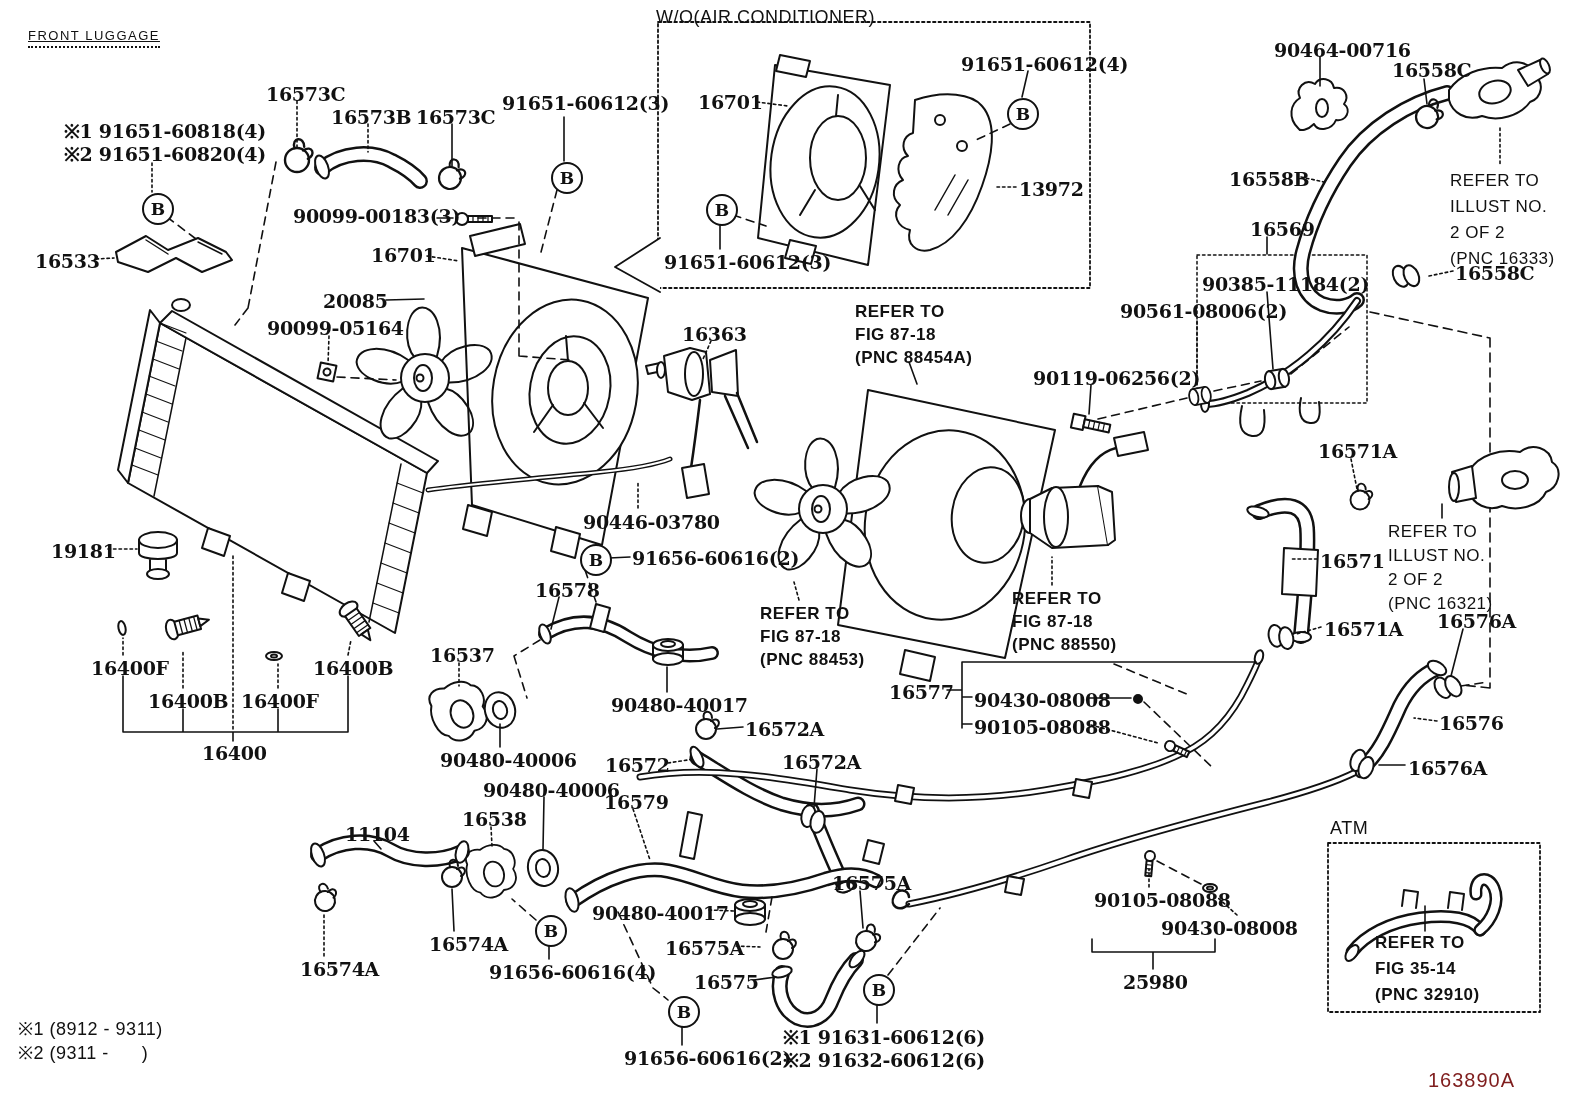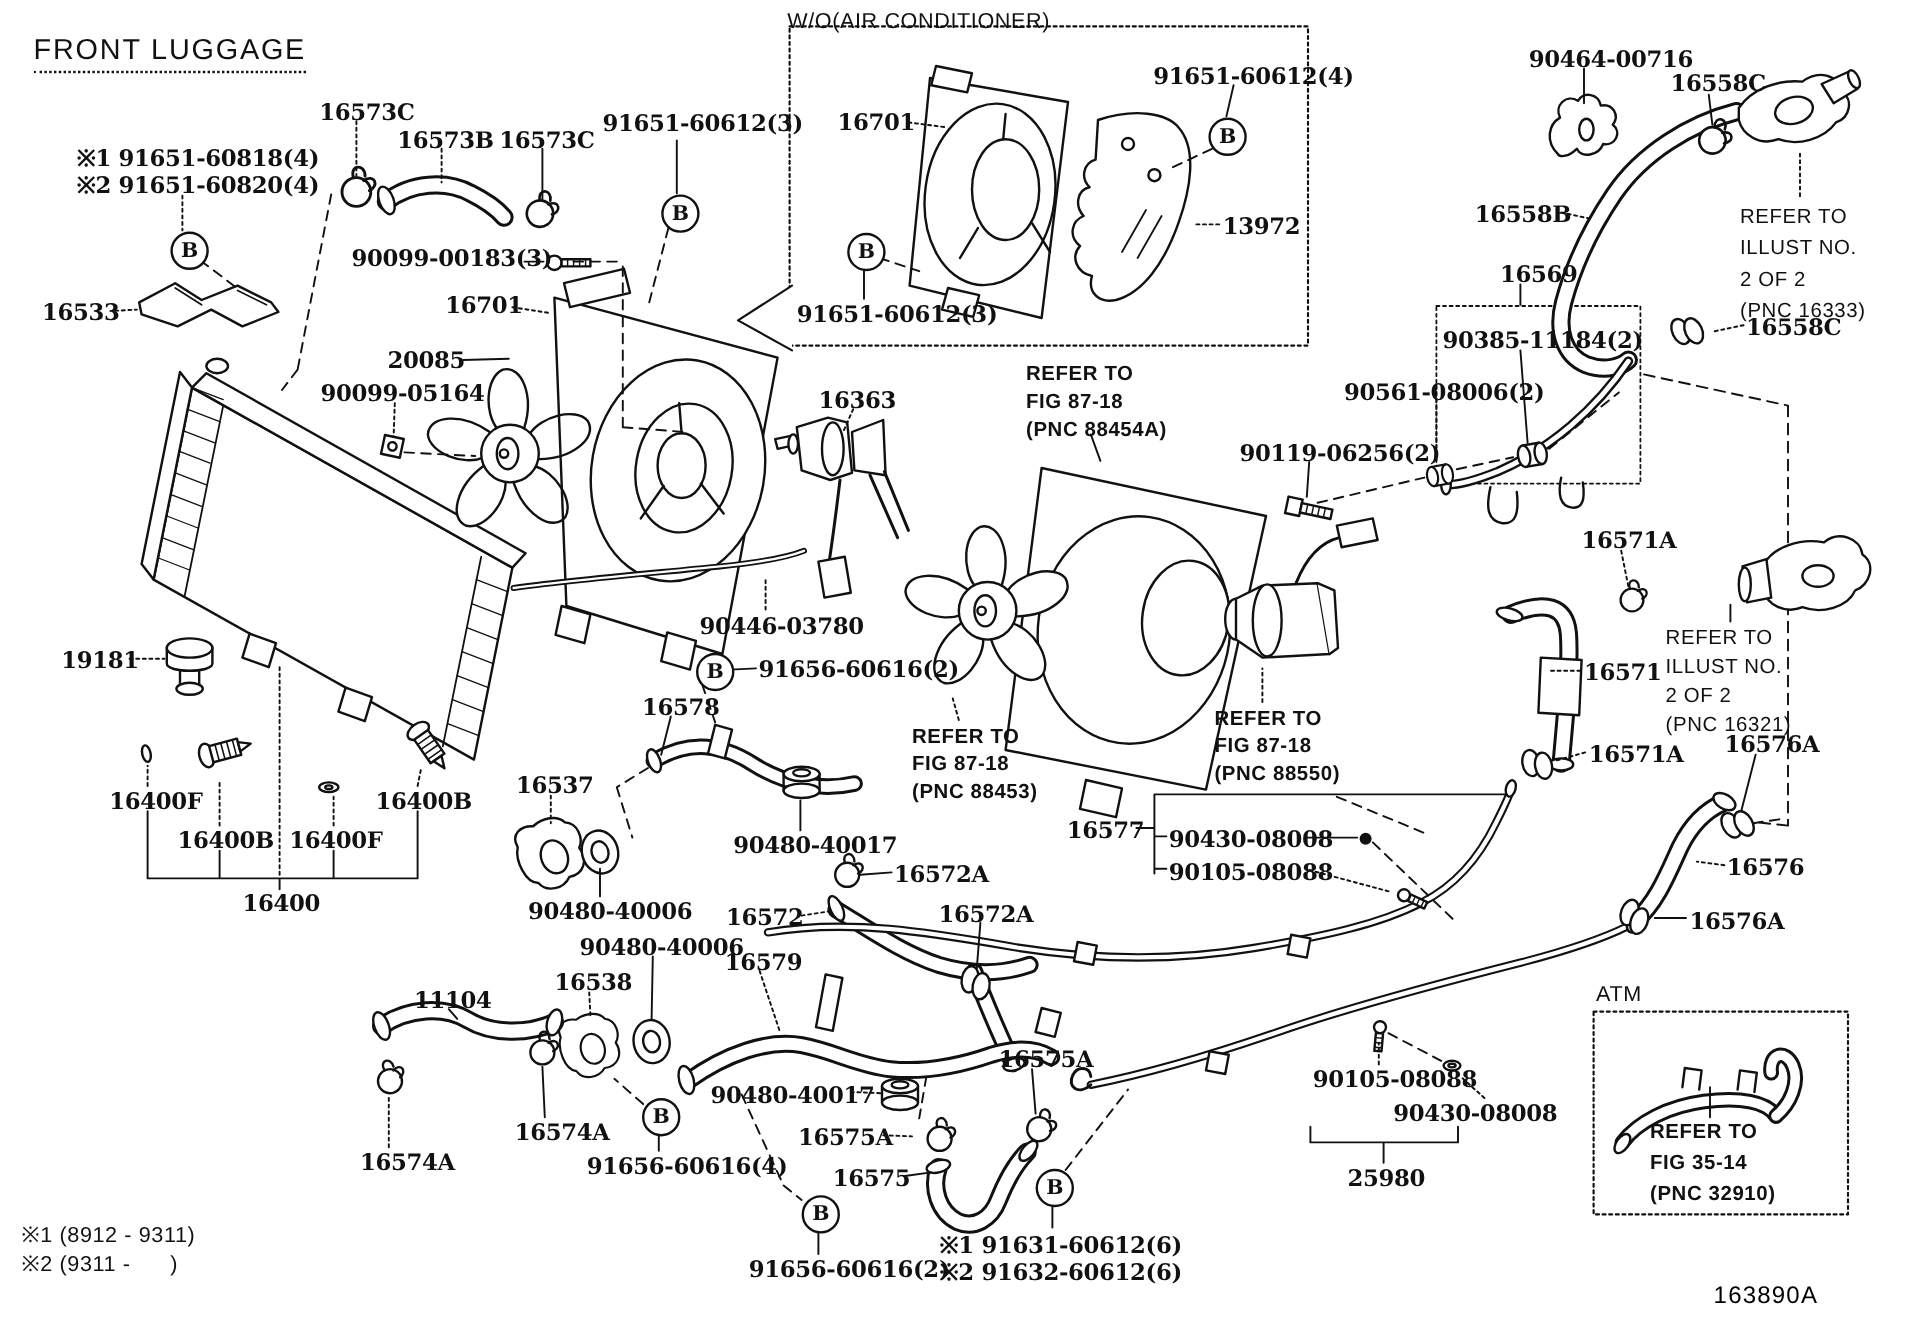--- a/index.html
+++ b/index.html
@@ -2,26 +2,26 @@
 <html><head>
 <meta charset="utf-8">
 <style>
   html,body{margin:0;padding:0;background:#fff;}
   #stage{position:relative;width:1592px;height:1099px;background:#fff;overflow:hidden;
          font-family:"Liberation Sans",sans-serif;color:#111;}
   #art{position:absolute;left:0;top:0;z-index:1;}
   .lbl{position:absolute;white-space:pre;color:#111;z-index:3;}
   .pn{font-family:"DejaVu Serif",serif;font-weight:700;font-size:19px;letter-spacing:-0.3px;}
   .txt{font-size:18px;letter-spacing:0.5px;}
-  .hdr{font-size:24px;letter-spacing:1.5px;border-bottom:2px dotted #111;padding-bottom:3px;}
+  .hdr{font-size:13px;letter-spacing:1.5px;border-bottom:2px dotted #111;padding-bottom:3px;text-decoration:underline;}
   .refb{font-weight:700;font-size:17px;line-height:23px;letter-spacing:0.5px;}
   .refl{font-size:17px;line-height:26px;letter-spacing:0.5px;}
   .t24{line-height:24px;}
   .lh26{line-height:26px;}
-  .idnum{font-size:20px;letter-spacing:1px;color:#000000;}
+  .idnum{font-size:20px;letter-spacing:1px;color:#7f1d1d;}
   .bcirc{position:absolute;width:28px;height:28px;border:2.5px solid #111;border-radius:50%;
          display:flex;align-items:center;justify-content:center;z-index:3;
          font-family:"DejaVu Serif",serif;font-weight:700;font-size:17px;background:#fff;}
   svg *{vector-effect:none;}
 </style>
 </head>
 <body>
 
 <div id="stage">
 
@@ -410,21 +410,21 @@
   <div class="lbl pn" style="left:1274px;top:39px">90464-00716</div>
   <div class="lbl pn" style="left:1392px;top:59px">16558C</div>
   <div class="lbl pn" style="left:1229px;top:168px">16558B</div>
   <div class="lbl refl" style="left:1450px;top:168px">REFER TO
 ILLUST NO.
 2 OF 2
 (PNC 16333)</div>
   <div class="lbl pn" style="left:1455px;top:262px">16558C</div>
   <div class="lbl pn" style="left:1250px;top:218px">16569</div>
   <div class="lbl pn" style="left:1202px;top:273px">90385-11184(2)</div>
-  <div class="lbl pn" style="left:1120px;top:316px">90561-08006(2)</div>
+  <div class="lbl pn" style="left:1120px;top:300px">90561-08006(2)</div>
   <div class="lbl pn" style="left:1033px;top:367px">90119-06256(2)</div>
 
   <div class="lbl pn" style="left:682px;top:323px">16363</div>
   <div class="lbl refb" style="left:855px;top:300px">REFER TO
 FIG 87-18
 (PNC 88454A)</div>
   <div class="lbl pn" style="left:583px;top:511px">90446-03780</div>
   <div class="lbl pn" style="left:632px;top:547px">91656-60616(2)</div>
   <div class="lbl pn" style="left:535px;top:579px">16578</div>
   <div class="lbl refb" style="left:760px;top:602px">REFER TO

